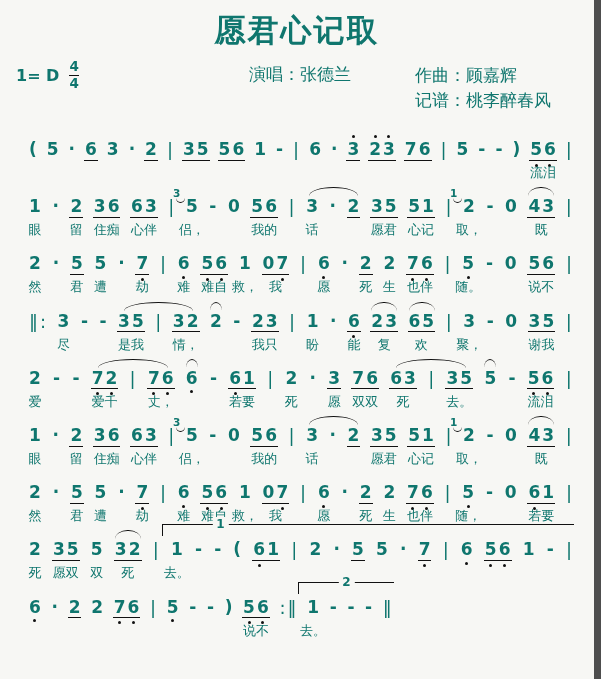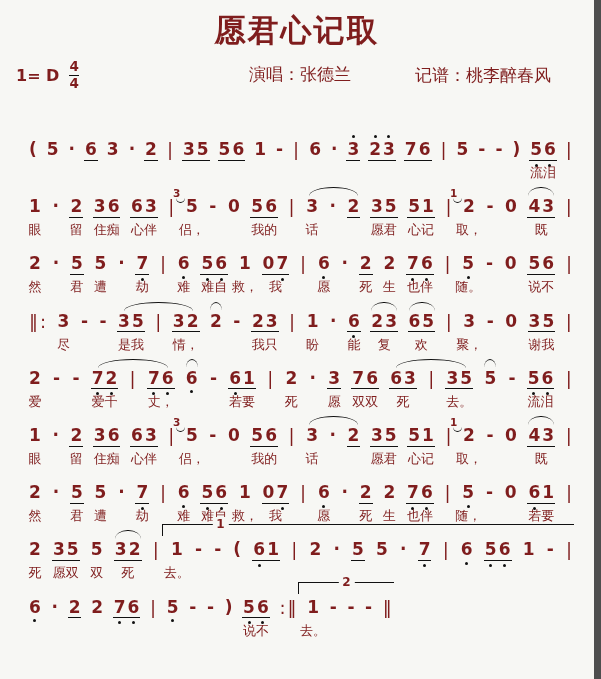--- a/index.html
+++ b/index.html
@@ -1,18 +1,18 @@
 <!DOCTYPE html>
 <html><head>
 <meta charset="utf-8">
 <style>
   html,body{margin:0;padding:0;}
   .sheet{
     position:relative;width:601px;height:679px;overflow:hidden;
-    background:#f7f7f4;color:#7f1d1d;
+    background:#f7f7f4;color:#0f766e;
     font-family:"DejaVu Sans","Liberation Sans",sans-serif;
   }
   .edge-r{position:absolute;right:0;top:0;width:7px;height:679px;background:#4e4e4e;}
   .title{position:absolute;top:10px;left:0;width:594px;text-align:center;
     font-size:31px;font-weight:900;letter-spacing:2px;}
   .keysig{position:absolute;left:16px;top:60px;font-size:16px;font-weight:700;display:flex;align-items:center;}
   .frac{display:inline-block;text-align:right;margin-left:10px;font-size:13.5px;font-weight:700;line-height:1.02;}
   .fbar{display:block;height:1.6px;background:#111;margin:1px 0;}
   .singer{position:absolute;top:63px;left:228px;font-size:17px;font-family:"DejaVu Serif","Liberation Serif",serif;margin-left:21px;}
   .credits{position:absolute;top:63px;left:415px;font-size:17px;line-height:25px;font-family:"DejaVu Serif","Liberation Serif",serif;}
@@ -51,20 +51,21 @@
     <span class="frac">
       <span>4</span>
       <span class="fbar"></span>
       <span>4</span>
     </span>
   </div>
 
   <div class="singer">演唱：张德兰</div>
 
   <div class="credits">
+    <div>作曲：顾嘉辉</div>
     <div>记谱：桃李醉春风</div>
   </div>
 
   <div id="music-area">
       <div class="sys" style="top: 140px; width: 545px;">
         <span class="tok">
           <span class="ng">
             <span class="ch">(</span>
           </span>
         </span>

